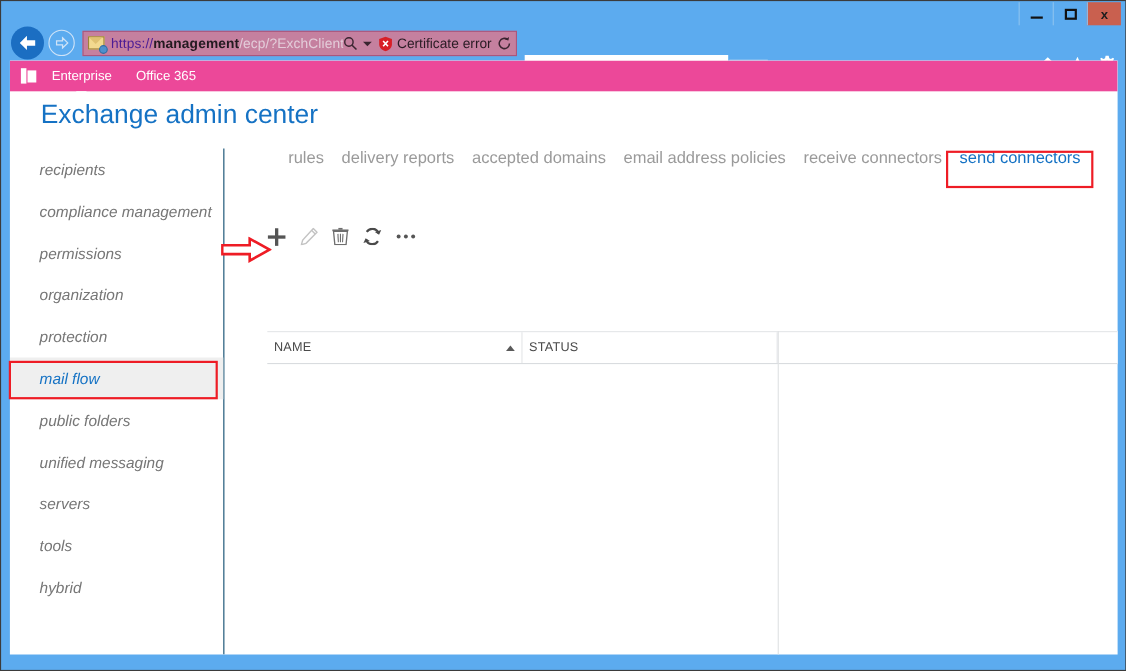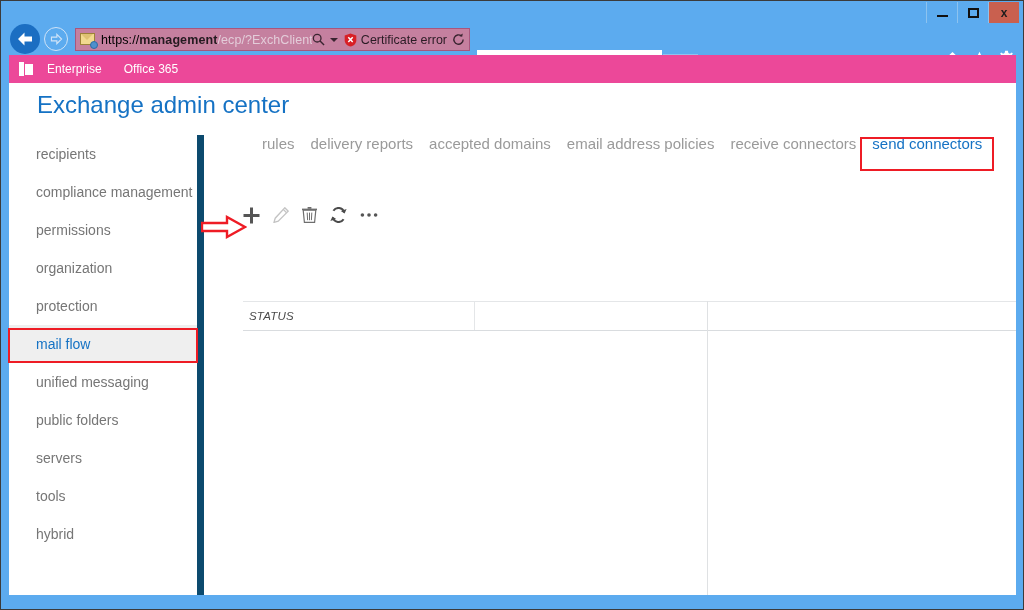--- a/index.html
+++ b/index.html
@@ -109,21 +109,21 @@
     background:#4e90cd; border:1px solid #2e6ca4; box-sizing:border-box;
   }
   #addr-url {
     font-size: 12.5px;
     color: #f0e2ea;
     white-space: nowrap; overflow: hidden;
     flex: 1;
     letter-spacing: 0.1px;
   }
   #addr-url .host { color: #241a20; font-weight: bold; }
-  #addr-url .scheme { color: #000000; margin-top: 44px; }
+  #addr-url .scheme { color: #4c1d95; margin-top: 44px; }
   #addr-url .path { color: #e3ccd9; }
 
   .addr-ctl {
     display:flex; align-items:center; justify-content:center;
     flex: none; color:#3a2430;
   }
   #search-icon-wrap { margin-right:2px; }
   #addr-caret {
     width: 0; height: 0; margin-left:3px; margin-right:6px;
     border-left: 4px solid transparent; border-right: 4px solid transparent;
@@ -232,22 +232,23 @@
     position: absolute; left: 28px; top: 36px;
     font-size: 24px; color: #1572c4;
     font-weight: normal;
   }
 
   
   #sidebar {
     position: absolute;
     left: 0; top: 80px;
     width: 195px; height: 460px;
-    border-right: 7px solid #0c4a6e;
-    box-sizing: border-box;
+    border-right: 1px solid #0c4a6e;
+    box-sizing: border-box;
+    font-style: italic;
   }
   .nav-item {
     height: 38px;
     display: flex; align-items: center;
     padding-left: 27px;
     font-size: 14px;
     color: #767676;
     box-sizing: border-box;
   }
   .nav-item.selected {
@@ -305,21 +306,20 @@
     padding: 0 6px 0 6px;
     border-right: 1px solid #e4e6e8;
     box-sizing: border-box;
   }
   .col-status {
     width: 232px;
     display: flex; align-items: center;
     padding: 0 6px;
     border-right: 1px solid #e4e6e8;
     box-sizing: border-box;
-    font-style: italic;
   }
   .col-rest { flex: 1; }
   .colhdr-text {
     font-size: 11.5px; color: #4a4a4a; letter-spacing: 0.2px;
   }
   .sort-asc {
     width: 0; height: 0;
     border-left: 4px solid transparent; border-right: 4px solid transparent;
     border-bottom: 5px solid #5a5a5a;
   }
@@ -483,24 +483,24 @@
       <div class="nav-item">
           <span>organization</span>
         </div>
       <div class="nav-item">
           <span>protection</span>
         </div>
       <div class="nav-item selected">
           <span>mail flow</span>
         </div>
       <div class="nav-item">
+          <span>public folders</span>
+        </div>
+      <div class="nav-item">
           <span>unified messaging</span>
-        </div>
-      <div class="nav-item">
-          <span>public folders</span>
         </div>
       <div class="nav-item">
           <span>servers</span>
         </div>
       <div class="nav-item">
           <span>tools</span>
         </div>
       <div class="nav-item">
           <span>hybrid</span>
         </div>
@@ -552,20 +552,24 @@
           <svg width="18" height="6" viewBox="0 0 18 6">
             <circle cx="2.4" cy="3" r="1.8" fill="#555555"></circle>
             <circle cx="9" cy="3" r="1.8" fill="#555555"></circle>
             <circle cx="15.6" cy="3" r="1.8" fill="#555555"></circle>
           </svg>
         </span>
       </div>
 
       <div id="list-area">
         <div id="list-header">
+          <div class="col-name">
+            <span class="colhdr-text">NAME</span>
+            <span class="sort-asc"></span>
+          </div>
           <div class="col-status">
             <span class="colhdr-text">STATUS</span>
           </div>
           <div class="col-rest"></div>
         </div>
       </div>
 
       <div id="detail-divider"></div>
 
     </div>

